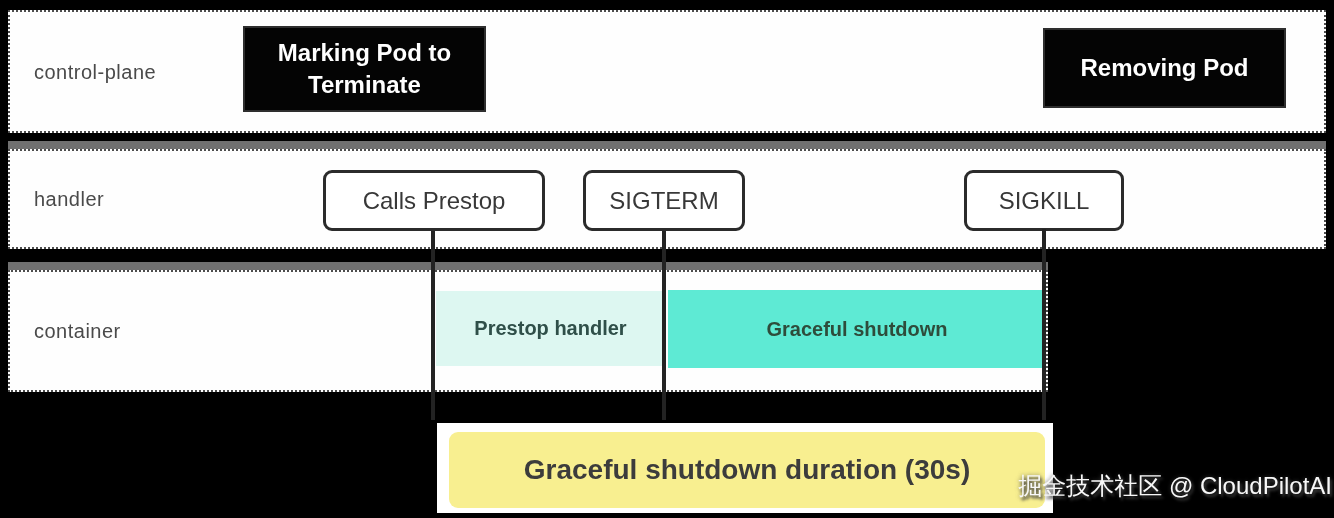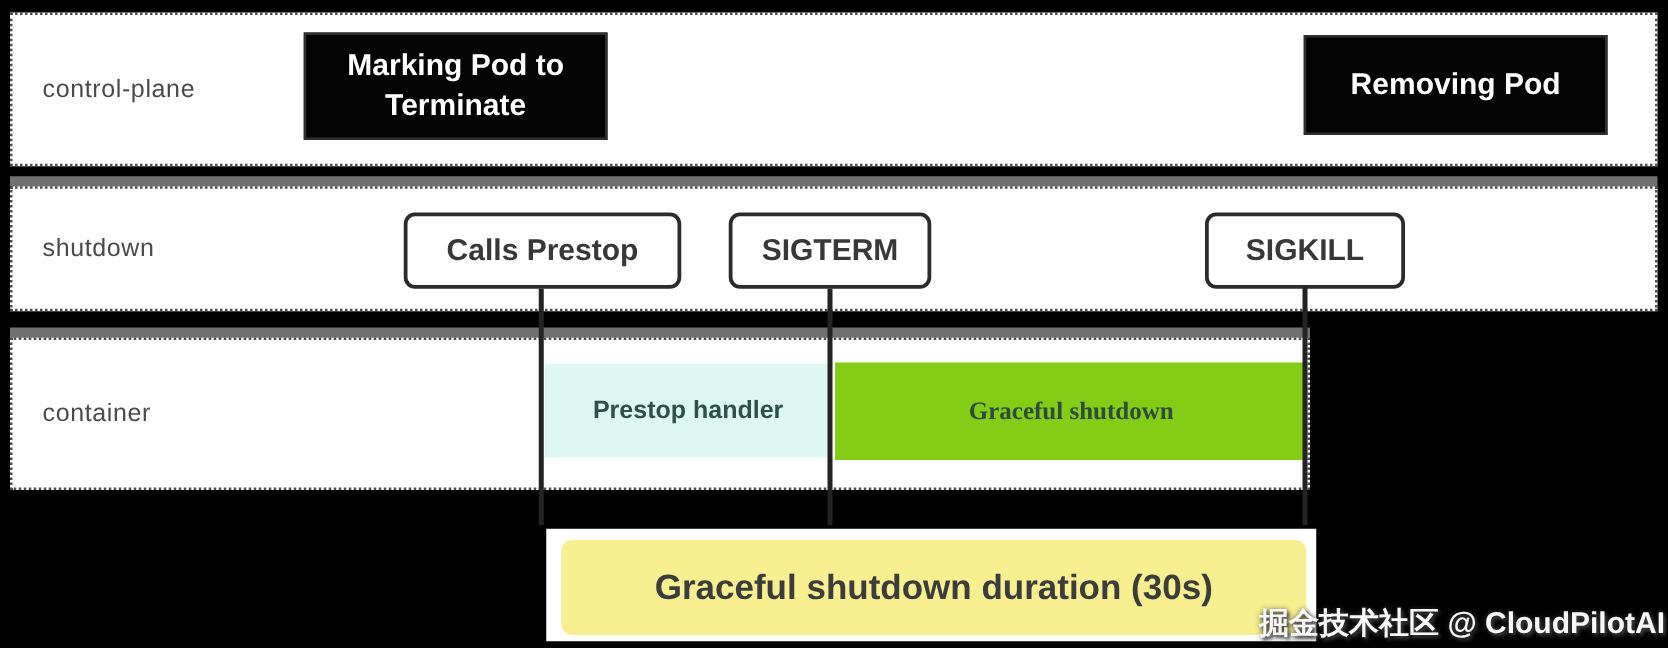--- a/index.html
+++ b/index.html
@@ -15,56 +15,56 @@
     font-size:20px;color:#4a4a4a;letter-spacing:0.5px;white-space:nowrap;
   }
   .shadow-strip{position:absolute;background:#707070;}
   .black-box{
     position:absolute;background:#040404;border:2px solid #2e2e2e;box-sizing:border-box;
     color:#ffffff;font-weight:bold;font-size:24px;line-height:1.32;
     display:flex;align-items:center;justify-content:center;text-align:center;
   }
   .signal-box{
     position:absolute;background:#ffffff;border:3px solid #2b2b2b;border-radius:9px;
-    box-sizing:border-box;color:#383838;font-weight:bold;font-size:24px;
+    box-sizing:border-box;color:#383838;font-weight:normal;font-size:24px;
     display:flex;align-items:center;justify-content:center;text-align:center;
   }
   .bar{
     position:absolute;border-radius:0;font-weight:bold;font-size:20px;
     display:flex;align-items:center;justify-content:center;text-align:center;
     box-sizing:border-box;
   }
   .bar.mint{background:#ddf7f1;color:#2f4f49;}
-  .bar.green{background:#84cc16;color:#2e4c3b;font-family:Liberation Serif, serif;}
+  .bar.green{background:#5eead4;color:#2e4c3b;}
   .vline{position:absolute;width:4px;background:#232323;}
   .card{position:absolute;background:#ffffff;}
   .duration-box{
     position:absolute;background:#f8ef90;border-radius:9px;
     display:flex;align-items:center;justify-content:center;text-align:center;
     color:#3c3c3c;font-weight:bold;font-size:28px;
   }
   .watermark{
-    position:absolute;right:2px;top:482px;
-    color:#f8f8f8;font-weight:bold;font-size:24px;white-space:nowrap;
+    position:absolute;right:2px;top:470px;
+    color:#f8f8f8;font-weight:normal;font-size:24px;white-space:nowrap;
     text-shadow:2px 3px 3px rgba(60,60,60,0.95), 0 0 4px rgba(70,70,70,0.8);
   }
 </style>
 </head>
 <body>
 
 <div class="stage">
 
   <div class="lane" style="left:8px;top:10px;width:1318px;height:123px;">
     <div class="lane-label">control-plane</div>
   </div>
 
   <div class="shadow-strip" style="left:8px;top:141px;width:1318px;height:8px;"></div>
 
   <div class="lane" style="left:8px;top:149px;width:1318px;height:100px;">
-    <div class="lane-label">shutdown</div>
+    <div class="lane-label">handler</div>
   </div>
 
   <div class="shadow-strip" style="left:8px;top:262px;width:1040px;height:8px;"></div>
 
   <div class="lane" style="left:8px;top:270px;width:1040px;height:122px;">
     <div class="lane-label">container</div>
   </div>
 
   <div class="black-box" style="left:243px;top:26px;width:243px;height:86px;padding:0 14px;">Marking Pod to Terminate</div>
   <div class="black-box" style="left:1043px;top:28px;width:243px;height:80px;">Removing Pod</div>

